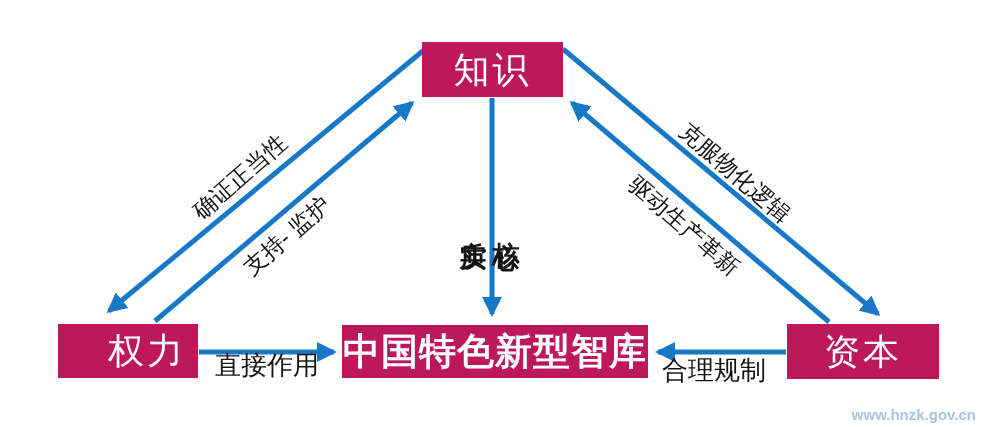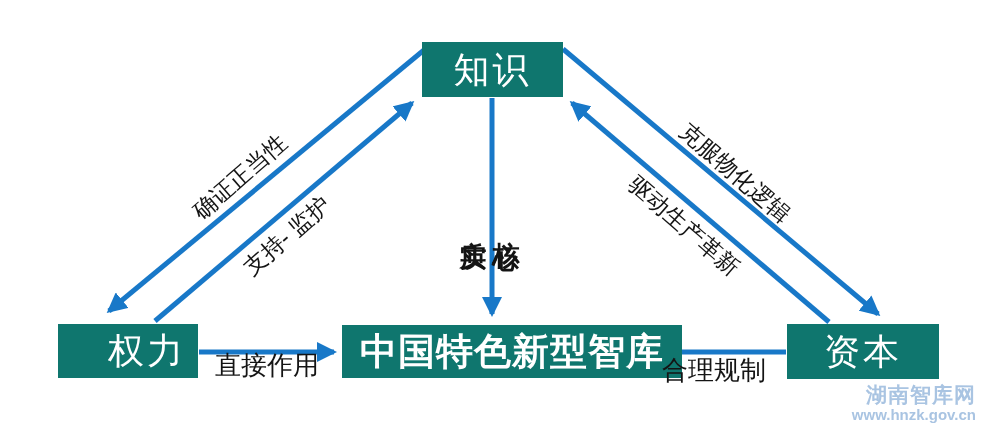--- a/index.html
+++ b/index.html
@@ -10,30 +10,30 @@
     background:#ffffff;
     overflow:hidden;
     font-family:"Liberation Sans", sans-serif;
   }
   .arrows { position:absolute; left:0; top:0; }
   .arrows line { stroke:#1878c8; stroke-width:5; }
   .arrows marker path { fill:#1878c8; }
 
   .node {
     position:absolute;
-    background:#0f766e;
+    background:#be185d;
     color:#ffffff;
     display:flex; align-items:center; justify-content:center;
     font-size:36px; letter-spacing:3px;
     line-height:1;
   }
   .node-knowledge { left:422px; top:42px;  width:141px; height:55px; }
   .node-power     { left:58px;  top:324px; width:140px; height:54px;padding-left:38px; }
   .node-capital   { left:787px; top:324px; width:152px; height:55px; }
-  .node-tank      { left:342px; top:325px; width:340px; height:53px;
+  .node-tank      { left:342px; top:325px; width:306px; height:53px;
                     font-weight:bold; font-size:37px; letter-spacing:1px; }
 
   .edge-label {
     position:absolute;
     color:#141414;
     font-size:23px;
     white-space:nowrap;
     transform:translate(-50%,-50%);
   }
   .rot-left  { transform:translate(-50%,-50%) rotate(-41deg); }
@@ -92,17 +92,16 @@
   <div class="edge-label rot-right" style="left:735px; top:173px;">克服物化逻辑</div>
   <div class="edge-label rot-right" style="left:684px; top:226px;">驱动生产革新</div>
 
   <div class="vlabel" style="left:473px; top:220px;">实质</div>
   <div class="vlabel" style="left:506px; top:221px;">核心</div>
 
   <div class="edge-label hlabel" style="left:267px; top:365px;">直接作用</div>
   <div class="edge-label hlabel" style="left:714px; top:370px;">合理规制</div>
 
   <div class="watermark">
-    <div class="wm-name">湖南智库网</div>
     <div class="wm-url">www.hnzk.gov.cn</div>
   </div>
 
 </div>
 
 </body></html>

